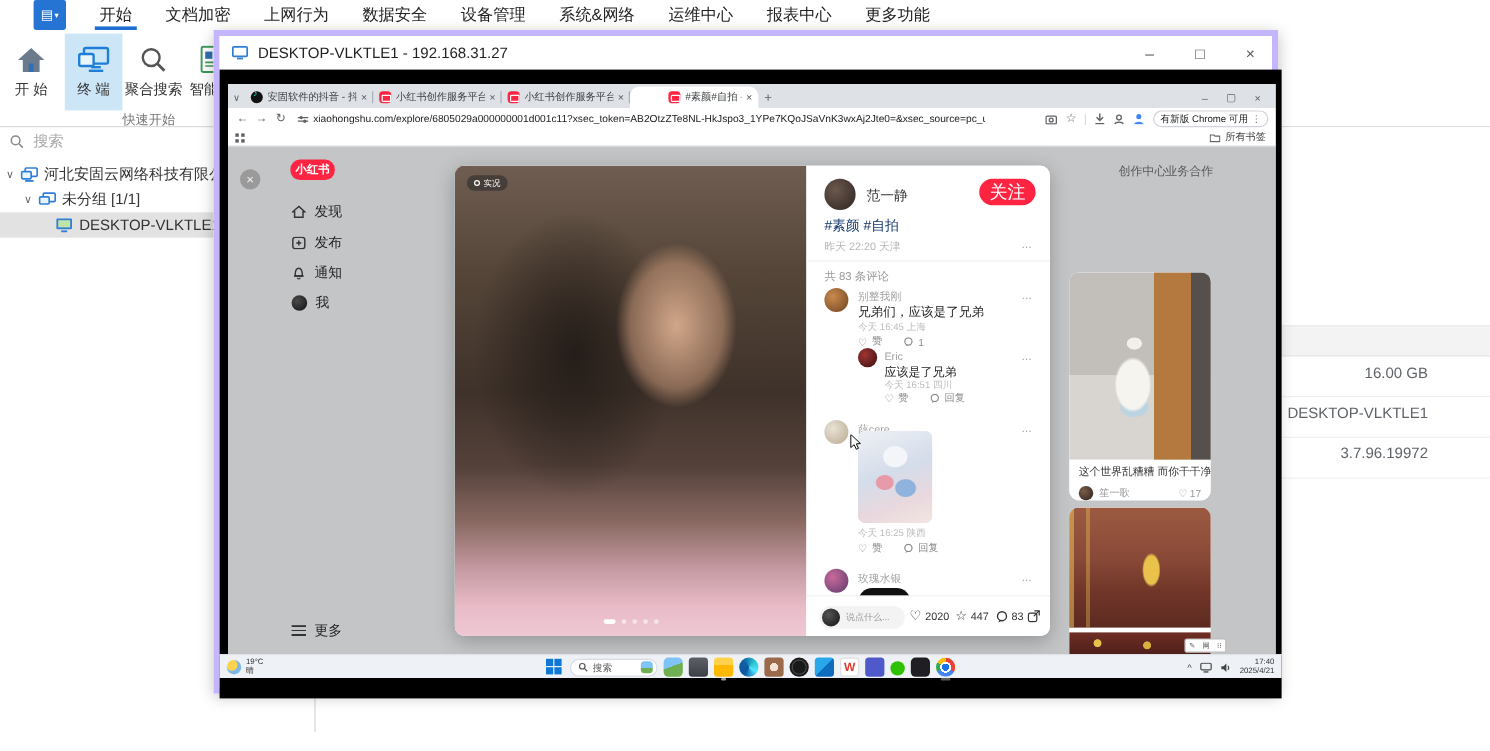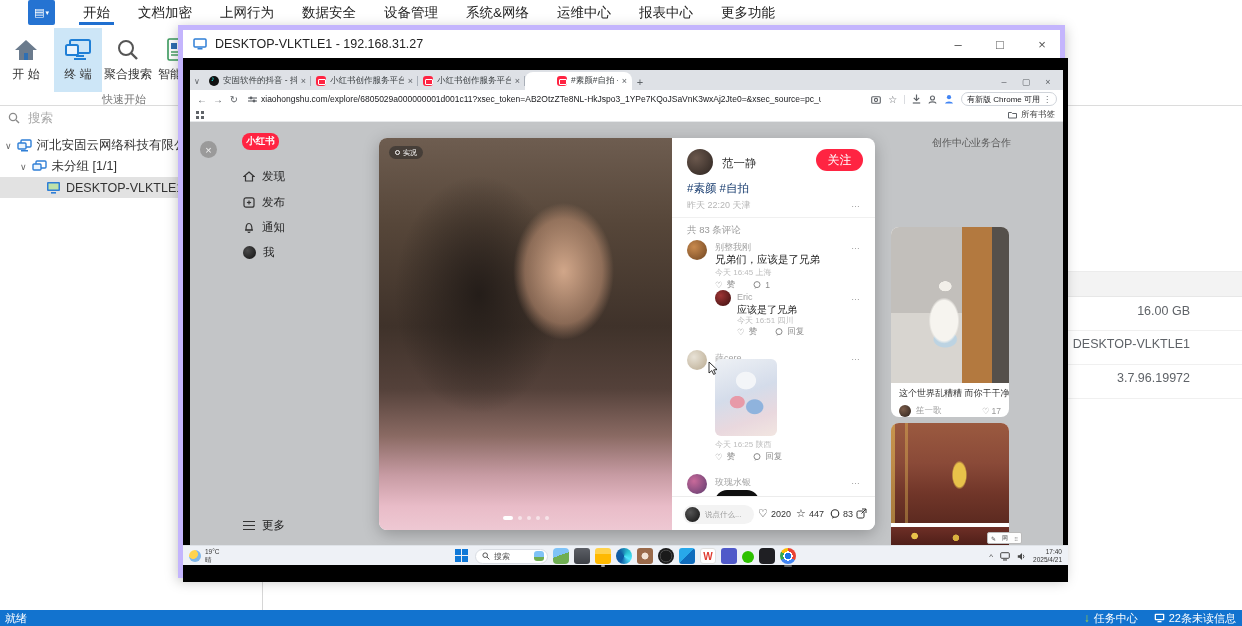--- a/index.html
+++ b/index.html
@@ -95,21 +95,21 @@
       linear-gradient(180deg,#6e5d50 0%,#564639 22%,#3f322a 48%,#54413a 64%,#8a6a63 76%,#c79ba3 86%,#e9bcc8 94%,#eec8d3 100%);}
   .live-badge{position:absolute;left:10px;top:8px;height:13px;border-radius:7px;background:rgba(40,40,40,.55);color:#fff;font-size:7px;display:flex;align-items:center;gap:3px;padding:0 6px;}
   .live-dot{width:5px;height:5px;border-radius:50%;border:1px solid #fff;}
   .dots{position:absolute;left:0;right:0;bottom:10px;display:flex;justify-content:center;gap:5px;}
   .dot{width:4px;height:4px;border-radius:2px;background:rgba(255,255,255,.55);}
   .dot.on{width:10px;background:#fff;}
 
   .panel{position:absolute;left:293px;top:0;width:203px;height:392px;font-size:10px;}
   .p-avatar{position:absolute;left:15px;top:11px;width:26px;height:26px;border-radius:50%;background:radial-gradient(circle at 35% 35%,#6b584d,#2c2420);}
   .p-name{position:absolute;left:50px;top:18px;font-size:11.5px;color:#333;}
-  .follow-btn{position:absolute;right:12px;top:11px;width:47px;height:22px;border-radius:12px;background:#ff2442;color:#fff;font-size:12px;display:flex;align-items:center;justify-content:center;}
+  .follow-btn{position:absolute;right:12px;top:11px;width:47px;height:22px;border-radius:12px;background:#ff2442;color:#fff;font-size:15px;display:flex;align-items:center;justify-content:center;}
   .p-tags{position:absolute;left:15px;top:43px;font-size:11.5px;color:#13386c;}
   .p-meta{position:absolute;left:15px;top:61px;font-size:9px;color:#b6b6b6;}
   .h-dots{position:absolute;right:14px;color:#9a9a9a;font-size:9px;letter-spacing:1px;}
   .p-div{position:absolute;left:0;top:79px;width:203px;height:1px;background:#f0f0f0;}
   .p-count{position:absolute;left:15px;top:86px;font-size:9.5px;color:#999;}
 
   .c-av{position:absolute;border-radius:50%;}
   .c-name{position:absolute;font-size:9px;color:#a3a3a3;}
   .c-text{position:absolute;font-size:10.5px;color:#222;}
   .c-meta{position:absolute;font-size:8px;color:#bdbdbd;}
@@ -289,39 +289,20 @@
     <div class="dp-val" style="top:198px;">16.00 GB</div>
     <div class="dp-line" style="top:224px;"></div>
     <div class="dp-val" style="top:231px;">DESKTOP-VLKTLE1</div>
     <div class="dp-line" style="top:258px;"></div>
     <div class="dp-val" style="top:265px;">3.7.96.19972</div>
     <div class="dp-line" style="top:292px;"></div>
   </div>
 
   <div class="below-vline"></div>
 
-  <div class="statusbar">
-    <span class="sb-left">就绪</span>
-    <div class="sb-right">
-      <div class="sb-group">
-        <span class="sb-arrow">↓</span>
-        <span>任务中心</span>
-      </div>
-      <div class="sb-group" style="margin-left:10px;">
-        <span class="ico">
-          <svg width="11" height="10" viewBox="0 0 11 10">
-              <rect x="0.7" y="0.7" width="9.6" height="6.6" rx="1" fill="#fff"></rect>
-              <rect x="2" y="2" width="7" height="4" fill="#1273cf"></rect>
-              <rect x="3.5" y="8" width="4" height="1.3" fill="#fff"></rect>
-            </svg>
-        </span>
-        <span>22条未读信息</span>
-      </div>
-    </div>
-  </div>
 
   <div class="rwin">
     <div class="rw-title">
       <span class="ico">
         <svg width="14" height="12" viewBox="0 0 14 12">
             <rect x="1" y="1" width="12" height="8" rx="1" fill="none" stroke="#2f7fd6" stroke-width="1.5"></rect>
             <rect x="4.5" y="10" width="5" height="1.5" fill="#2f7fd6"></rect>
           </svg>
       </span>
       <span class="rw-title-text">DESKTOP-VLKTLE1 - 192.168.31.27</span>

